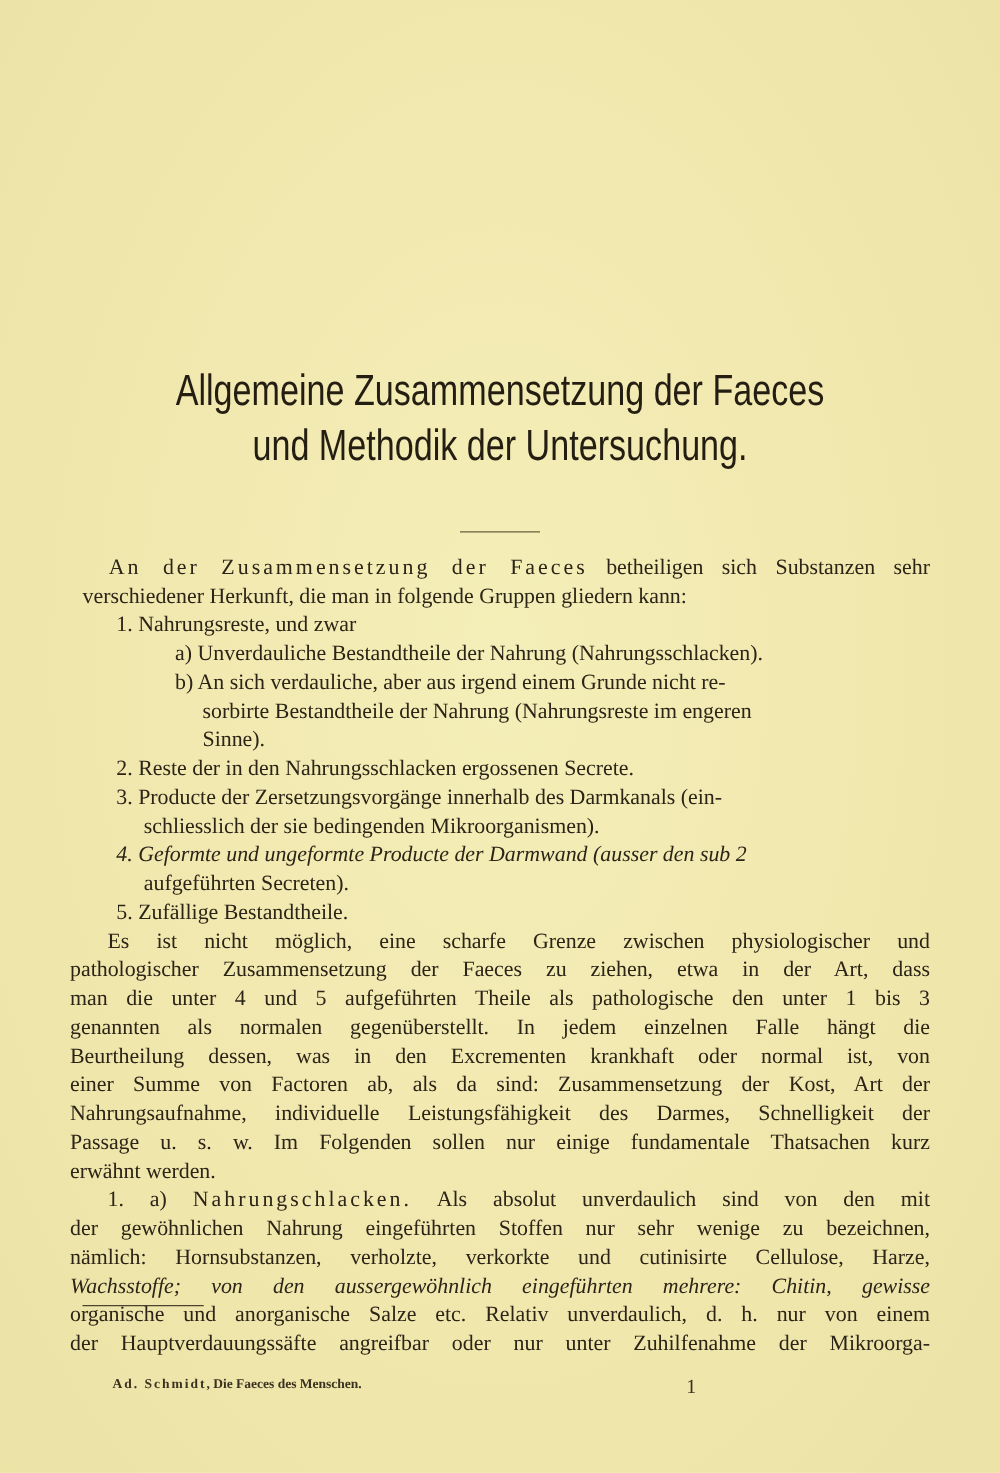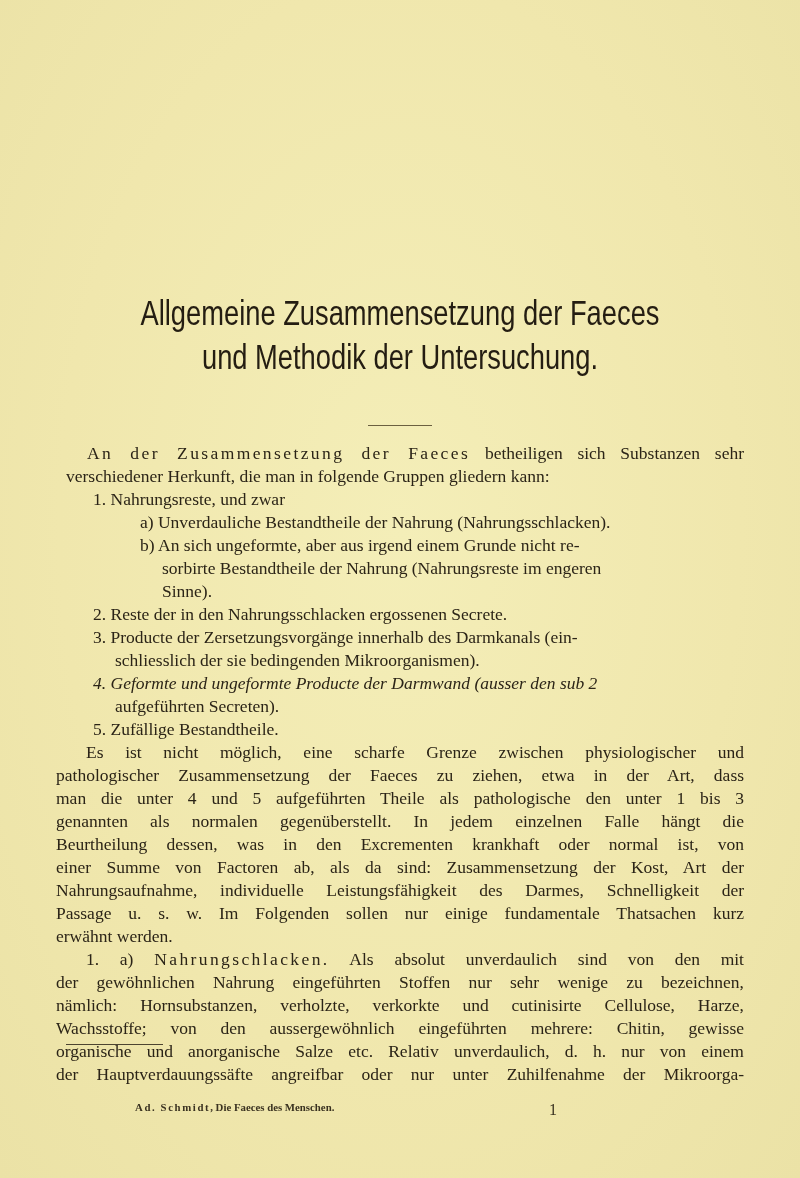--- a/index.html
+++ b/index.html
@@ -75,21 +75,20 @@
       background: #4c4430;
     }
     .running-foot {
       position: absolute;
       left: 90px;
       top: 1101px;
       font-size: 10.8px;
       font-weight: bold;
       white-space: nowrap;
       color: #3a3220;
-      margin-left: 45px;
     }
     .running-foot .author {
       letter-spacing: 1.6px;
     }
     .page-number {
       position: absolute;
       left: 549px;
       top: 1101px;
       font-size: 16px;
       color: #3a3220;
@@ -114,21 +113,21 @@
     <div class="line" style="left:37px; top:488px;text-align:right;">
       <span>1.</span>
       <span>Nahrungsreste, und zwar</span>
     </div>
     <div class="line" style="left:84px; top:511px;">
       <span>a)</span>
       <span>Unverdauliche Bestandtheile der Nahrung (Nahrungsschlacken).</span>
     </div>
     <div class="line" style="left:84px; top:534px;">
       <span>b)</span>
-      <span>An sich ungeformte, aber aus irgend einem Grunde nicht re-</span>
+      <span>An sich verdauliche, aber aus irgend einem Grunde nicht re-</span>
     </div>
     <div class="line" style="left:106px; top:557px;">sorbirte Bestandtheile der Nahrung (Nahrungsreste im engeren</div>
     <div class="line" style="left:106px; top:580px;">Sinne).</div>
 
     <div class="line" style="left:37px; top:603px;">
       <span>2.</span>
       <span>Reste der in den Nahrungsschlacken ergossenen Secrete.</span>
     </div>
 
     <div class="line" style="left:37px; top:626px;">
@@ -158,21 +157,21 @@
     <div class="line justify" style="left:0; top:902px; width:688px;">Passage u. s. w. Im Folgenden sollen nur einige fundamentale Thatsachen kurz</div>
     <div class="line" style="left:0; top:925px;">erwähnt werden.</div>
 
     <div class="line justify" style="left:30px; top:948px; width:658px;">
       <span>1. a)</span>
       <span class="spaced">Nahrungschlacken.</span>
       <span>Als absolut unverdaulich sind von den mit</span>
     </div>
     <div class="line justify" style="left:0; top:971px; width:688px;">der gewöhnlichen Nahrung eingeführten Stoffen nur sehr wenige zu bezeichnen,</div>
     <div class="line justify" style="left:0; top:994px; width:688px;">nämlich: Hornsubstanzen, verholzte, verkorkte und cutinisirte Cellulose, Harze,</div>
-    <div class="line justify" style="left:0; top:1017px; width:688px;">Wachsstoffe; von den aussergewöhnlich eingeführten mehrere: Chitin, gewisse</div>
+    <div class="line justify" style="left:0; top:1017px; width:688px;font-style:italic;">Wachsstoffe; von den aussergewöhnlich eingeführten mehrere: Chitin, gewisse</div>
     <div class="line justify" style="left:0; top:1040px; width:688px;">organische und anorganische Salze etc. Relativ unverdaulich, d. h. nur von einem</div>
     <div class="line justify" style="left:0; top:1063px; width:688px;font-family:Liberation Serif, serif;">der Hauptverdauungssäfte angreifbar oder nur unter Zuhilfenahme der Mikroorga-</div>
   </div>
 
   <div class="footnote-rule"></div>
   <div class="running-foot">
     <span class="author">Ad. Schmidt</span><span>, Die Faeces des Menschen.</span>
   </div>
   <div class="page-number">1</div>
 </div>

